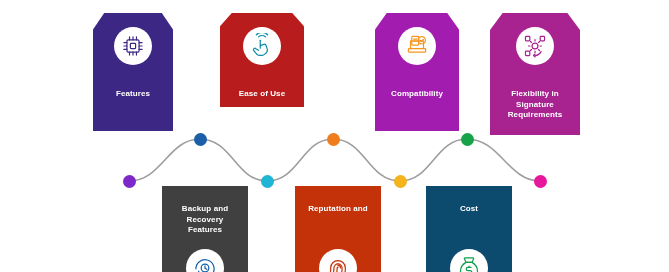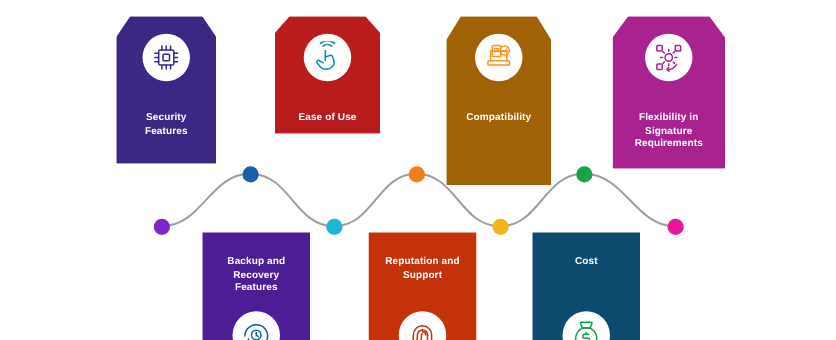--- a/index.html
+++ b/index.html
@@ -71,38 +71,37 @@
       <div class="card tag top" style="left: 93px; top: 13px; width: 80px; height: 118px; background: rgb(61, 39, 133);">
         <div class="iconwrap">
           <svg viewBox="0 0 30 30" width="26" height="26" aria-hidden="true">
             <rect x="8" y="8" width="14" height="14" rx="1.5" fill="none" stroke="#3d2785" stroke-width="1.4"></rect>
             <rect x="12" y="12" width="6" height="6" rx="1" fill="none" stroke="#3d2785" stroke-width="1.4"></rect>
             <path d="M11 8V4.5 M15 8V4.5 M19 8V4.5 M11 22v3.5 M15 22v3.5 M19 22v3.5" fill="none" stroke="#3d2785" stroke-width="1.4" stroke-linecap="round" stroke-linejoin="round"></path>
             <path d="M8 11H4.5 M8 15H4.5 M8 19H4.5 M22 11h3.5 M22 15h3.5 M22 19h3.5" fill="none" stroke="#3d2785" stroke-width="1.4" stroke-linecap="round" stroke-linejoin="round"></path>
           </svg>
         </div>
         <div class="label">
-          <div>Security</div>
           <div>Features</div>
         </div>
       </div>
       <div class="card tag top" style="left: 220px; top: 13px; width: 84px; height: 94px; background: #b91c1c;">
         <div class="iconwrap">
           <svg viewBox="0 0 30 30" width="26" height="26" aria-hidden="true">
             <path d="M11 4.5a6 6 0 0 1 8 0" fill="none" stroke="#0e8ba8" stroke-width="1.4" stroke-linecap="round" stroke-linejoin="round"></path>
             <path d="M8.5 2a9.5 9.5 0 0 1 13 0" fill="none" stroke="#0e8ba8" stroke-width="1.4" stroke-linecap="round" stroke-linejoin="round"></path>
             <path d="M13 8.5v9" fill="none" stroke="#0e8ba8" stroke-width="1.4" stroke-linecap="round" stroke-linejoin="round"></path>
             <path d="M13 14.5l4.2-1.4a2 2 0 0 1 2.5 1.3l1.2 3.6a5 5 0 0 1-1.4 5.3l-1.6 1.4a4 4 0 0 1-2.7 1h-3.3a4 4 0 0 1-3-1.4l-3.4-4a1.6 1.6 0 0 1 .2-2.3 1.7 1.7 0 0 1 2.2.1L11 20" fill="none" stroke="#0e8ba8" stroke-width="1.4" stroke-linecap="round" stroke-linejoin="round"></path>
           </svg>
         </div>
         <div class="label">
           <div>Ease of Use</div>
         </div>
       </div>
-      <div class="card tag top" style="left: 357px; top: 13px; width: 84px; height: 135px; background: #a16207;">
+      <div class="card tag top" style="left: 375px; top: 13px; width: 84px; height: 118px; background: #a21caf;">
         <div class="iconwrap">
           <svg viewBox="0 0 30 30" width="26" height="26" aria-hidden="true">
             <rect x="5" y="18" width="20" height="4" rx="1" fill="none" stroke="#f7941e" stroke-width="1.4"></rect>
             <path d="M7.5 18V9h15v9" fill="none" stroke="#f7941e" stroke-width="1.4" stroke-linecap="round" stroke-linejoin="round"></path>
             <rect x="9" y="4" width="8" height="10" rx="1" fill="none" stroke="#f7941e" stroke-width="1.4"></rect>
             <path d="M11 7h4 M11 9.5h4" fill="none" stroke="#f7941e" stroke-width="1.4" stroke-linecap="round" stroke-linejoin="round"></path>
             <circle cx="20.5" cy="8.5" r="4.2" fill="none" stroke="#f7941e" stroke-width="1.4"></circle>
             <path d="M18.7 8.6l1.3 1.3 2.3-2.6" fill="none" stroke="#f7941e" stroke-width="1.4" stroke-linecap="round" stroke-linejoin="round"></path>
           </svg>
         </div>
@@ -124,21 +123,21 @@
         </div>
         <div class="label">
           <div>Flexibility in</div>
           <div>Signature</div>
           <div>Requirements</div>
         </div>
       </div>
     </div>
 
   <div id="bottom-row">
-      <div class="card plain bottom" style="left: 162px; top: 186px; width: 86px; height: 86px; background: #4c1d95;">
+      <div class="card plain bottom" style="left: 162px; top: 186px; width: 86px; height: 86px; background: #404040;">
         <div class="iconwrap">
           <svg viewBox="0 0 30 30" width="26" height="26" aria-hidden="true">
             <path d="M4.5 16a10.5 10.5 0 1 1 3.3 7.6" fill="none" stroke="#1060aa" stroke-width="1.4" stroke-linecap="round" stroke-linejoin="round"></path>
             <path d="M7.8 18.6l-.2 5 5-.6" fill="none" stroke="#1060aa" stroke-width="1.4" stroke-linecap="round" stroke-linejoin="round"></path>
             <circle cx="15" cy="15" r="4.4" fill="none" stroke="#1060aa" stroke-width="1.4"></circle>
             <path d="M15 12.6v2.6l2 1.3" fill="none" stroke="#1060aa" stroke-width="1.4" stroke-linecap="round" stroke-linejoin="round"></path>
           </svg>
         </div>
         <div class="label">
           <div>Backup and</div>
@@ -152,21 +151,20 @@
             <path d="M15 6.5c-4.7 0-8.5 3.8-8.5 8.5 0 2 .3 4.3-.8 6.4" fill="none" stroke="#c4320a" stroke-width="1.4" stroke-linecap="round" stroke-linejoin="round"></path>
             <path d="M15 10.3a4.7 4.7 0 0 0-4.7 4.7c0 3-.3 5.7-1.6 8" fill="none" stroke="#c4320a" stroke-width="1.4" stroke-linecap="round" stroke-linejoin="round"></path>
             <path d="M15 14a1 1 0 0 0-1 1c0 3.6-.4 6.9-1.6 9.6" fill="none" stroke="#c4320a" stroke-width="1.4" stroke-linecap="round" stroke-linejoin="round"></path>
             <path d="M15 10.3a4.7 4.7 0 0 1 4.7 4.7c0 3.4-.3 6.4-1.3 9" fill="none" stroke="#c4320a" stroke-width="1.4" stroke-linecap="round" stroke-linejoin="round"></path>
             <path d="M15 6.5c4.7 0 8.5 3.8 8.5 8.5 0 2.2-.1 4.3-.5 6.3" fill="none" stroke="#c4320a" stroke-width="1.4" stroke-linecap="round" stroke-linejoin="round"></path>
             <path d="M18 15a3 3 0 0 0-3-3" fill="none" stroke="#c4320a" stroke-width="1.4" stroke-linecap="round" stroke-linejoin="round"></path>
           </svg>
         </div>
         <div class="label">
           <div>Reputation and</div>
-          <div>Support</div>
         </div>
       </div>
       <div class="card plain bottom" style="left: 426px; top: 186px; width: 86px; height: 86px; background: #0c4a6e;">
         <div class="iconwrap">
           <svg viewBox="0 0 30 30" width="26" height="26" aria-hidden="true">
             <path d="M11.5 8.5h7l1.8-4.2a.7.7 0 0 0-.7-1h-9.2a.7.7 0 0 0-.7 1z" fill="none" stroke="#0f9e4a" stroke-width="1.4" stroke-linecap="round" stroke-linejoin="round"></path>
             <path d="M11.5 8.5C8 10.6 5.2 14.3 5.2 18.5c0 4.8 4.4 7.5 9.8 7.5s9.8-2.7 9.8-7.5c0-4.2-2.8-7.9-6.3-10z" fill="none" stroke="#0f9e4a" stroke-width="1.4" stroke-linecap="round" stroke-linejoin="round"></path>
             <path d="M17.3 14.3h-3.6a1.9 1.9 0 0 0 0 3.8h2.6a1.9 1.9 0 0 1 0 3.8h-3.6 M15 12.7v1.6 M15 21.9v1.6" fill="none" stroke="#0f9e4a" stroke-width="1.4" stroke-linecap="round" stroke-linejoin="round"></path>
           </svg>
         </div>

